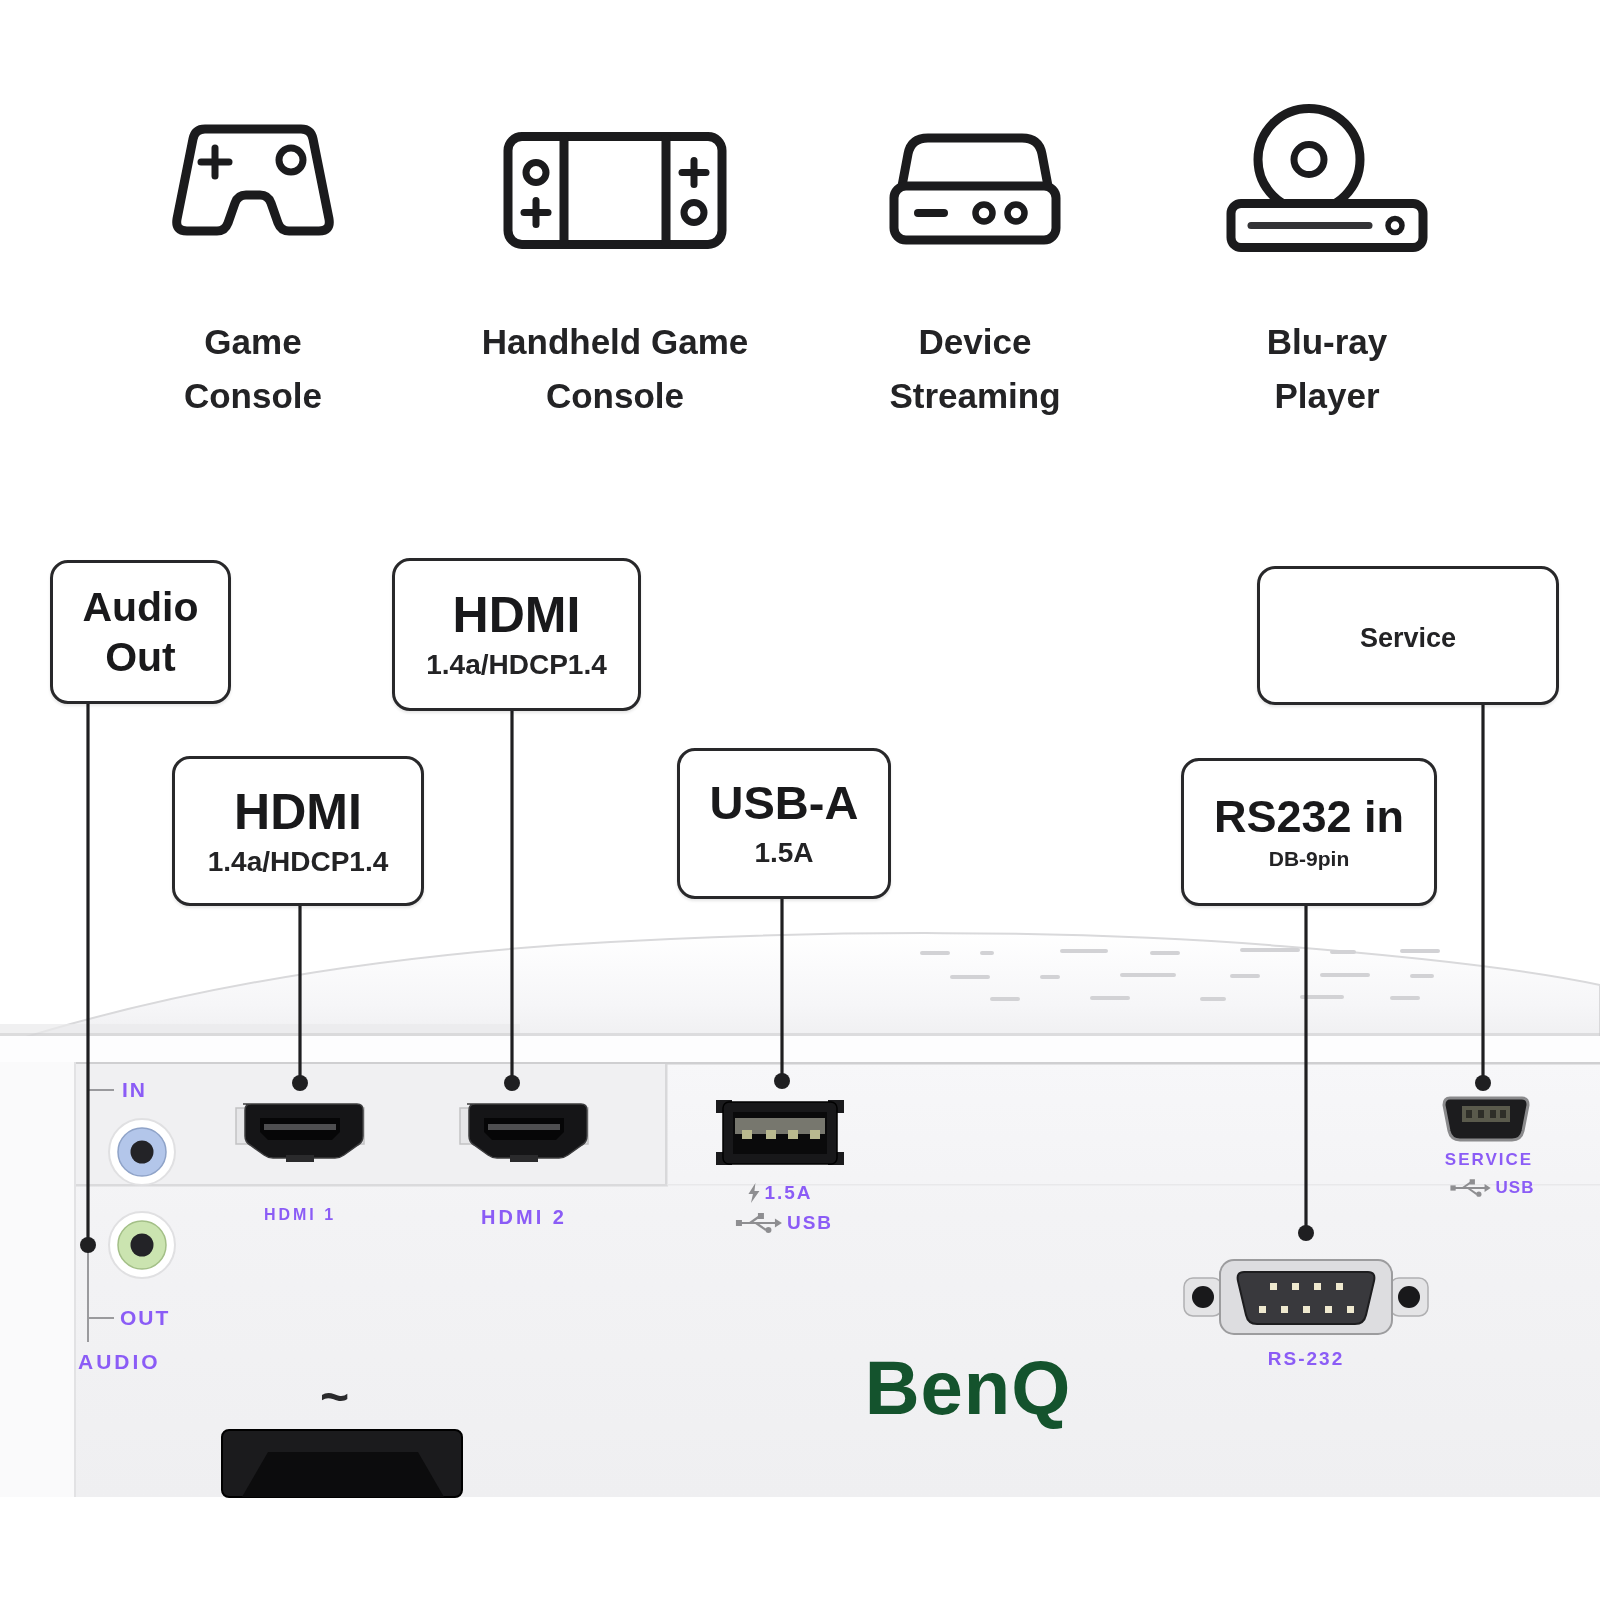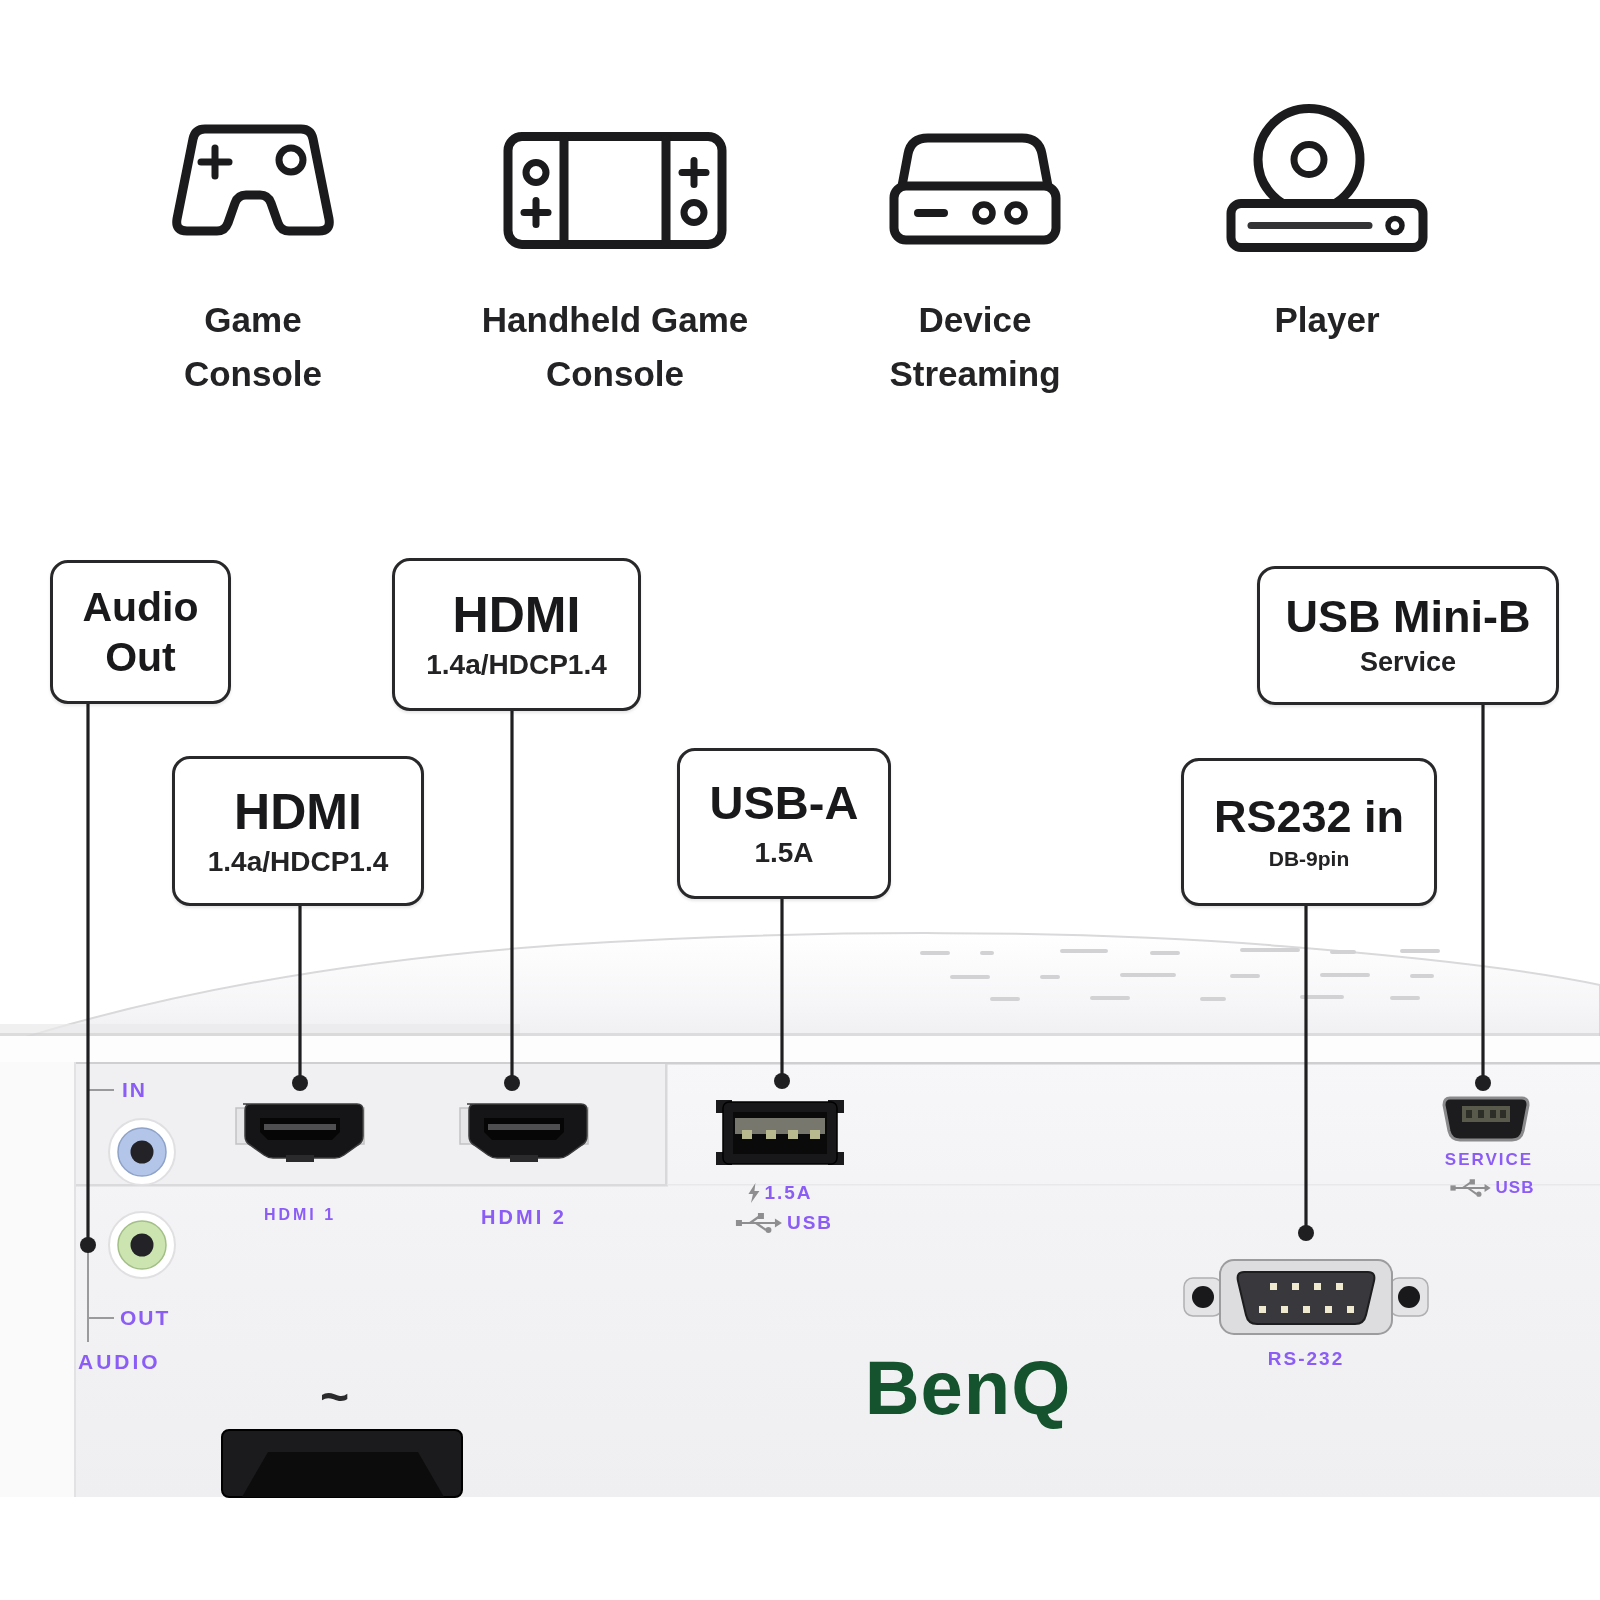--- a/index.html
+++ b/index.html
@@ -2,21 +2,21 @@
 <html><head>
 <meta charset="utf-8">
 <style>
   html,body{margin:0;padding:0;background:#fff;}
   body{width:1600px;height:1600px;position:relative;overflow:hidden;
        font-family:"Liberation Sans","DejaVu Sans",sans-serif;color:#262628;}
   .abs{position:absolute;}
   
   .device{position:absolute;width:360px;text-align:center;}
   .device .icon-wrap{height:160px;display:flex;align-items:flex-end;justify-content:center;}
-  .device .dev-label{margin-top:38px;font-size:35px;font-weight:600;line-height:54px;color:#232325;}
+  .device .dev-label{margin-top:60px;font-size:35px;font-weight:600;line-height:54px;color:#232325;}
   
   .callout{position:absolute;background:#fff;border:3.5px solid #28282a;border-radius:18px;
            display:flex;flex-direction:column;align-items:center;justify-content:center;
            box-shadow:0 2px 3px rgba(0,0,0,.10);z-index:3;}
   .callout .c-title{font-weight:700;color:#19191b;line-height:1.08;text-align:center;}
   .callout .c-sub{font-weight:600;color:#232325;}
   
   .ptext{position:absolute;color:#8b5cf6;font-weight:700;z-index:4;white-space:nowrap;}
   .ptext.center{transform:translateX(-50%);}
   .icon-row{display:flex;align-items:center;justify-content:center;gap:4px;}
@@ -236,38 +236,38 @@
   <div class="icon-wrap">
     <svg width="220" height="156" viewBox="0 0 220 155" fill="none" stroke="#1b1b1d" stroke-width="9" stroke-linejoin="round" stroke-linecap="round">
       <circle cx="92" cy="60" r="51"></circle>
       <circle cx="92" cy="60" r="15" stroke-width="7"></circle>
       <rect x="14" y="104" width="192" height="44" rx="10" fill="#ffffff"></rect>
       <line x1="34" y1="126" x2="152" y2="126" stroke="#333336" stroke-width="7"></line>
       <circle cx="178" cy="126" r="7" stroke-width="5.5"></circle>
     </svg>
   </div>
   <div class="dev-label">
+    <div>Blu-ray</div>
     <div>Player</div>
   </div>
 </div>
 
 <div class="callout" style="left:50px;top:560px;width:175px;height:138px;">
   <div class="c-title" style="font-size:41px;line-height:1.22;">
     <div>Audio</div>
     <div>Out</div>
   </div>
 </div>
 
 <div class="callout" style="left:392px;top:558px;width:243px;height:147px;">
   <div class="c-title" style="font-size:50px;">HDMI</div>
   <div class="c-sub" style="font-size:28px;margin-top:7px;">1.4a/HDCP1.4</div>
 </div>
 
 <div class="callout" style="left:1257px;top:566px;width:296px;height:133px;">
-  <div class="c-title" style="font-size:45px;">USB Mini-B</div>
   <div class="c-sub" style="font-size:27px;margin-top:6px;">Service</div>
 </div>
 
 <div class="callout" style="left:172px;top:756px;width:246px;height:144px;">
   <div class="c-title" style="font-size:50px;">HDMI</div>
   <div class="c-sub" style="font-size:28px;margin-top:7px;">1.4a/HDCP1.4</div>
 </div>
 
 <div class="callout" style="left:677px;top:748px;width:208px;height:145px;">
   <div class="c-title" style="font-size:47px;">USB-A</div>

